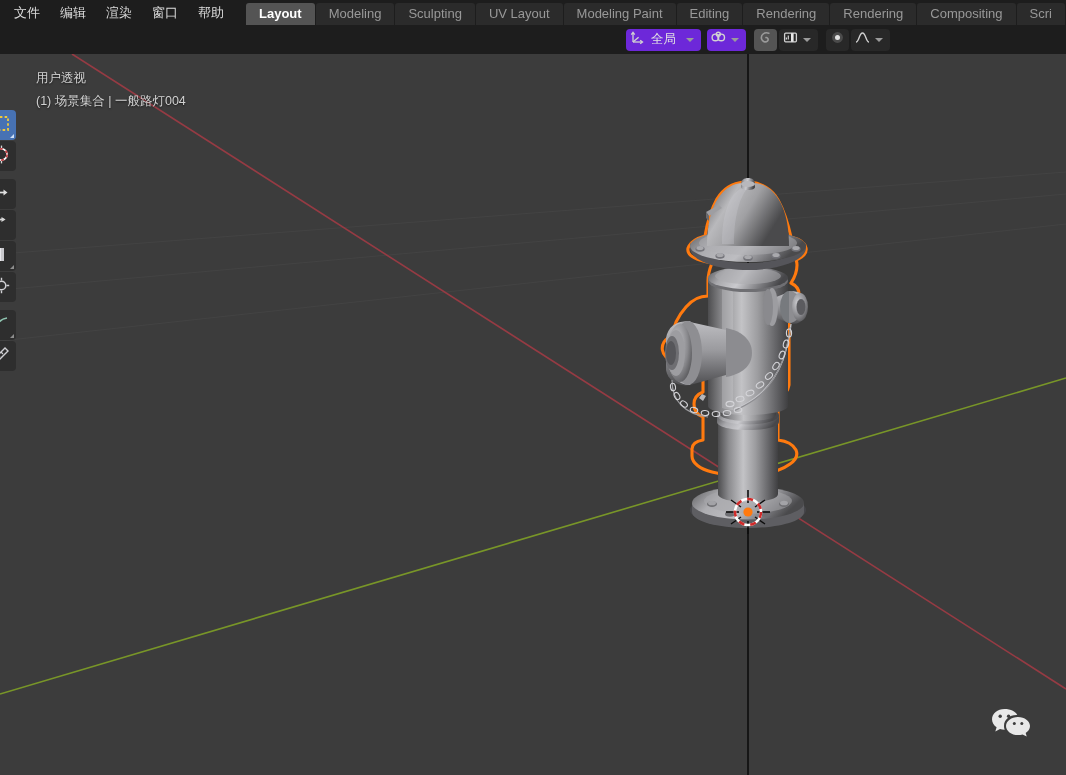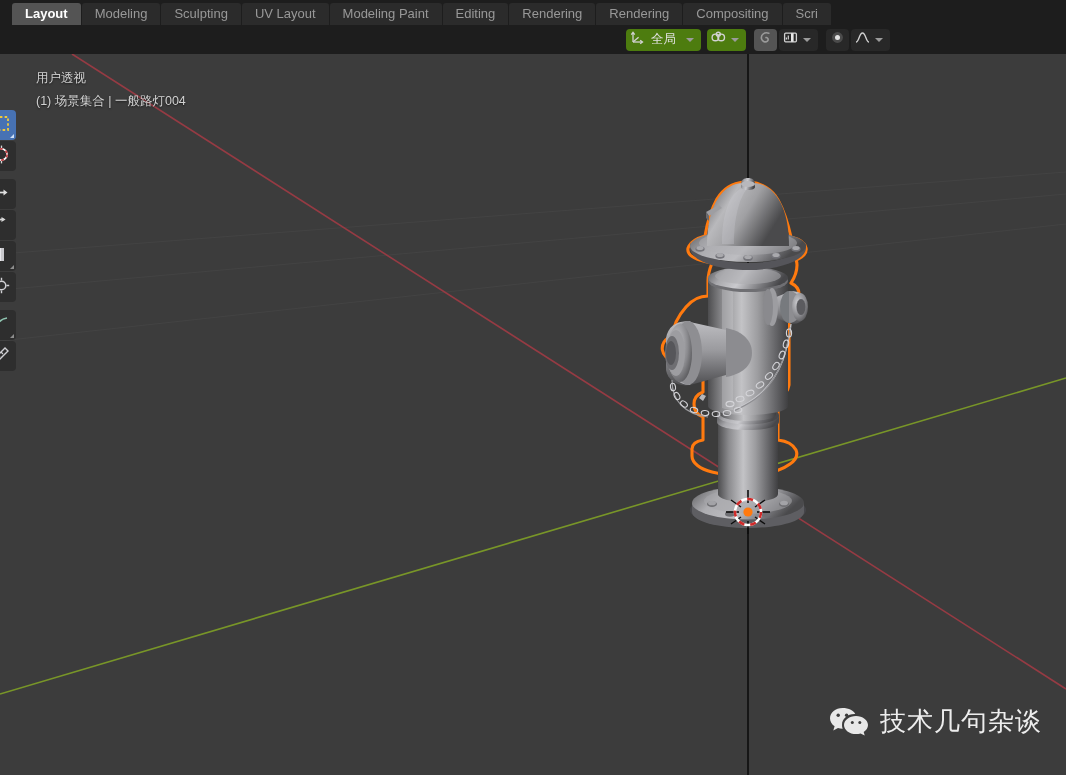--- a/index.html
+++ b/index.html
@@ -64,21 +64,21 @@
                    background:#d8d8d8; border-radius:1px; }
 
   .hdr-menus { display:flex; align-items:center; margin-left:8px; }
   .hdr-menu {
     color:#dcdcdc; font-size:12.5px; padding:0 9px; height:22px; line-height:22px;
     border-radius:3px; white-space:nowrap; cursor:default;
   }
 
   .hdr-right { margin-left:auto; display:flex; align-items:center; padding-right:176px; }
   .grp {
-    display:flex; align-items:center; height:22px; background:#4d7c0f;
+    display:flex; align-items:center; height:22px; background:#6d28d9;
     border-radius:4px; margin-left:6px; padding:0 3px;
   }
   .grp.flat { background:transparent; padding:0; }
   .tbtn {
     height:22px; min-width:22px; display:flex; align-items:center; justify-content:center;
     border-radius:4px; background:#282828; margin-left:2px; padding:0 3px;
   }
   .tbtn.on { background:#545454; }
   .chev {
     width:0; height:0; border-left:4px solid transparent; border-right:4px solid transparent;
@@ -121,20 +121,27 @@
   .wechat-logo { position:relative; width:40px; height:32px; margin-right:11px; }
   .wm-text { color:#ededed; font-size:26px; letter-spacing:1px;
              font-family:"DejaVu Sans","Liberation Sans",sans-serif; }
 </style>
 </head>
 <body>
 
 <div id="app">
 
   <div class="topbar">
+    <div class="menu-group">
+      <div class="menu-item">文件</div>
+      <div class="menu-item">编辑</div>
+      <div class="menu-item">渲染</div>
+      <div class="menu-item">窗口</div>
+      <div class="menu-item">帮助</div>
+    </div>
     <div class="wstabs">
       <div class="wstab active">Layout</div>
       <div class="wstab">Modeling</div>
       <div class="wstab">Sculpting</div>
       <div class="wstab">UV Layout</div>
       <div class="wstab">Modeling Paint</div>
       <div class="wstab">Editing</div>
       <div class="wstab">Rendering</div>
       <div class="wstab">Rendering</div>
       <div class="wstab">Compositing</div>
@@ -543,17 +550,16 @@
                    C13 12.6 19 7.7 26.2 8.1 C25.1 4.6 19.8 2 13.5 2 Z" fill="#e8e8e8"></path>
           <circle cx="9.2" cy="9.3" r="1.7" fill="#3c3c3c"></circle>
           <circle cx="17.6" cy="9.3" r="1.7" fill="#3c3c3c"></circle>
           <path d="M27 10 C33.6 10 39 14 39 19 C39 21.8 37.3 24.3 34.7 26
                    L35.7 29.5 L31.6 27.5 C30.2 27.9 28.6 28.1 27 28.1
                    C20.4 28.1 15 24 15 19 C15 14 20.4 10 27 10 Z" fill="#e8e8e8"></path>
           <circle cx="23.3" cy="16.6" r="1.5" fill="#3c3c3c"></circle>
           <circle cx="30.8" cy="16.6" r="1.5" fill="#3c3c3c"></circle>
         </svg>
       </span>
-      <span class="wm-text">技术几句杂谈</span>
     </div>
 
   </div>
 </div>
 
 </body></html>

